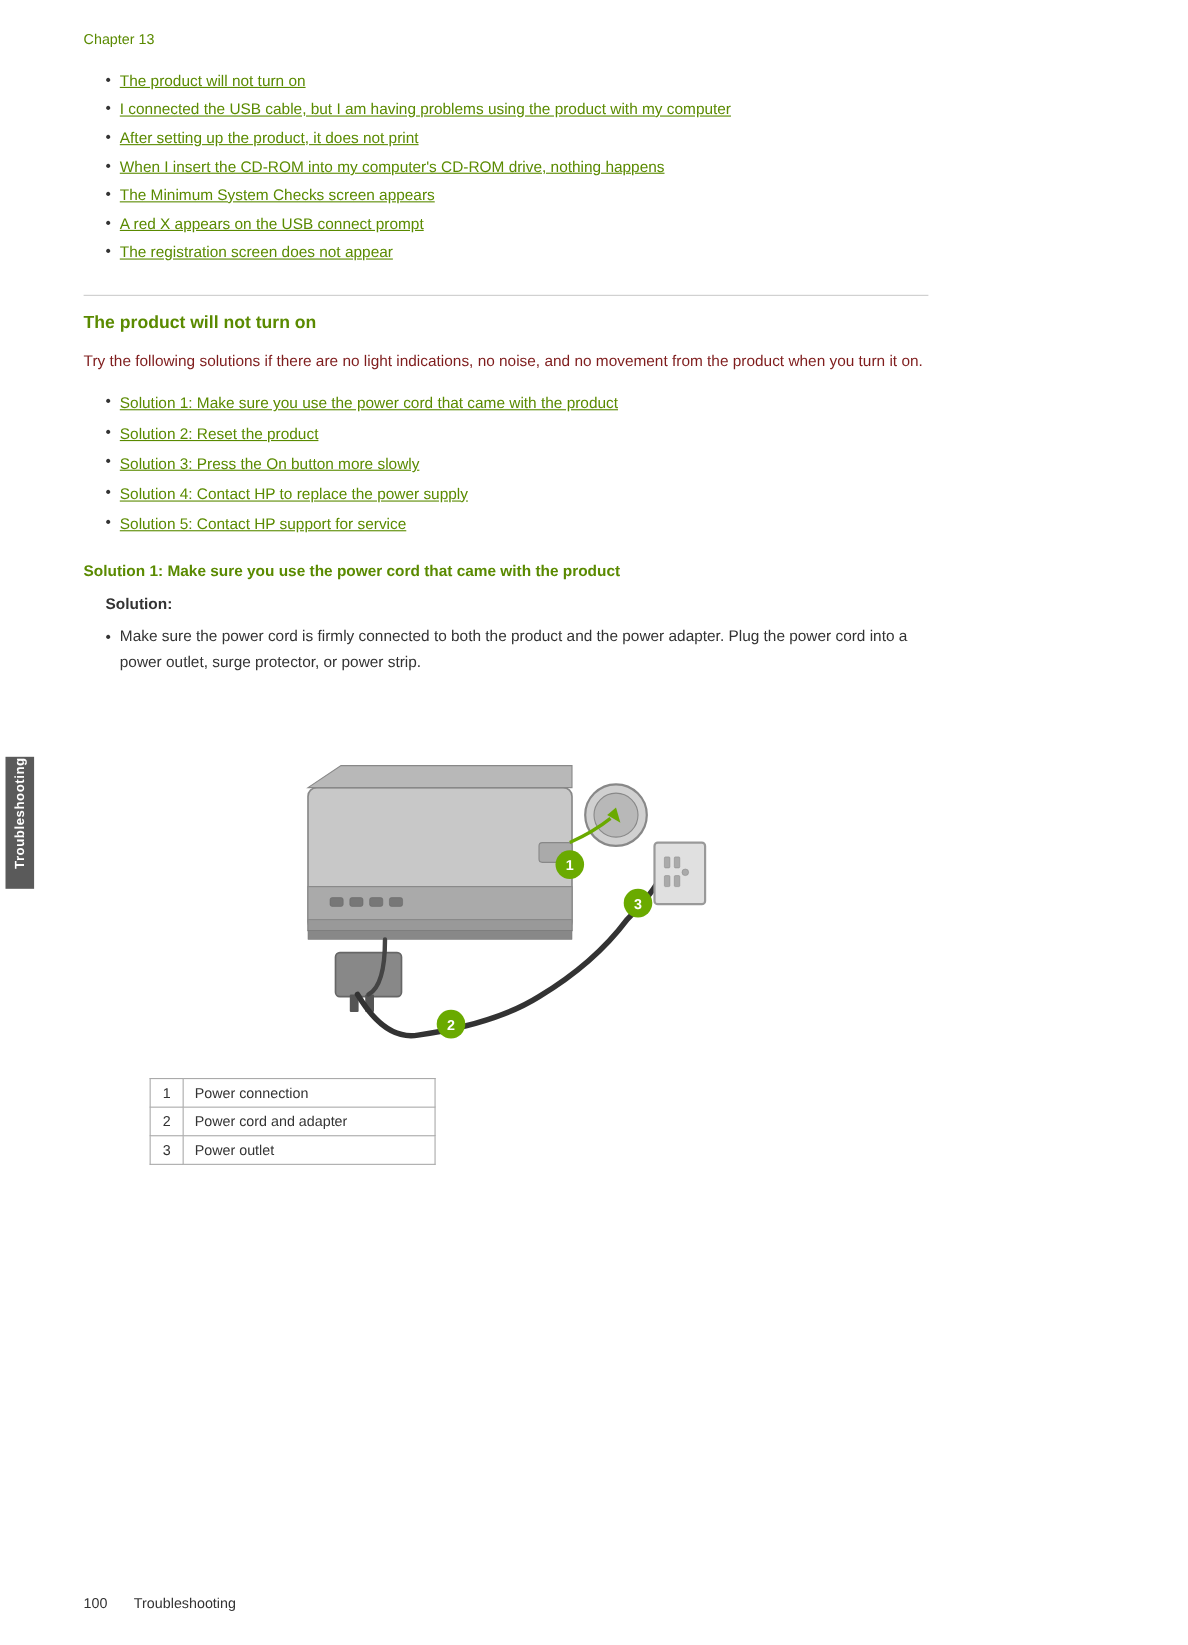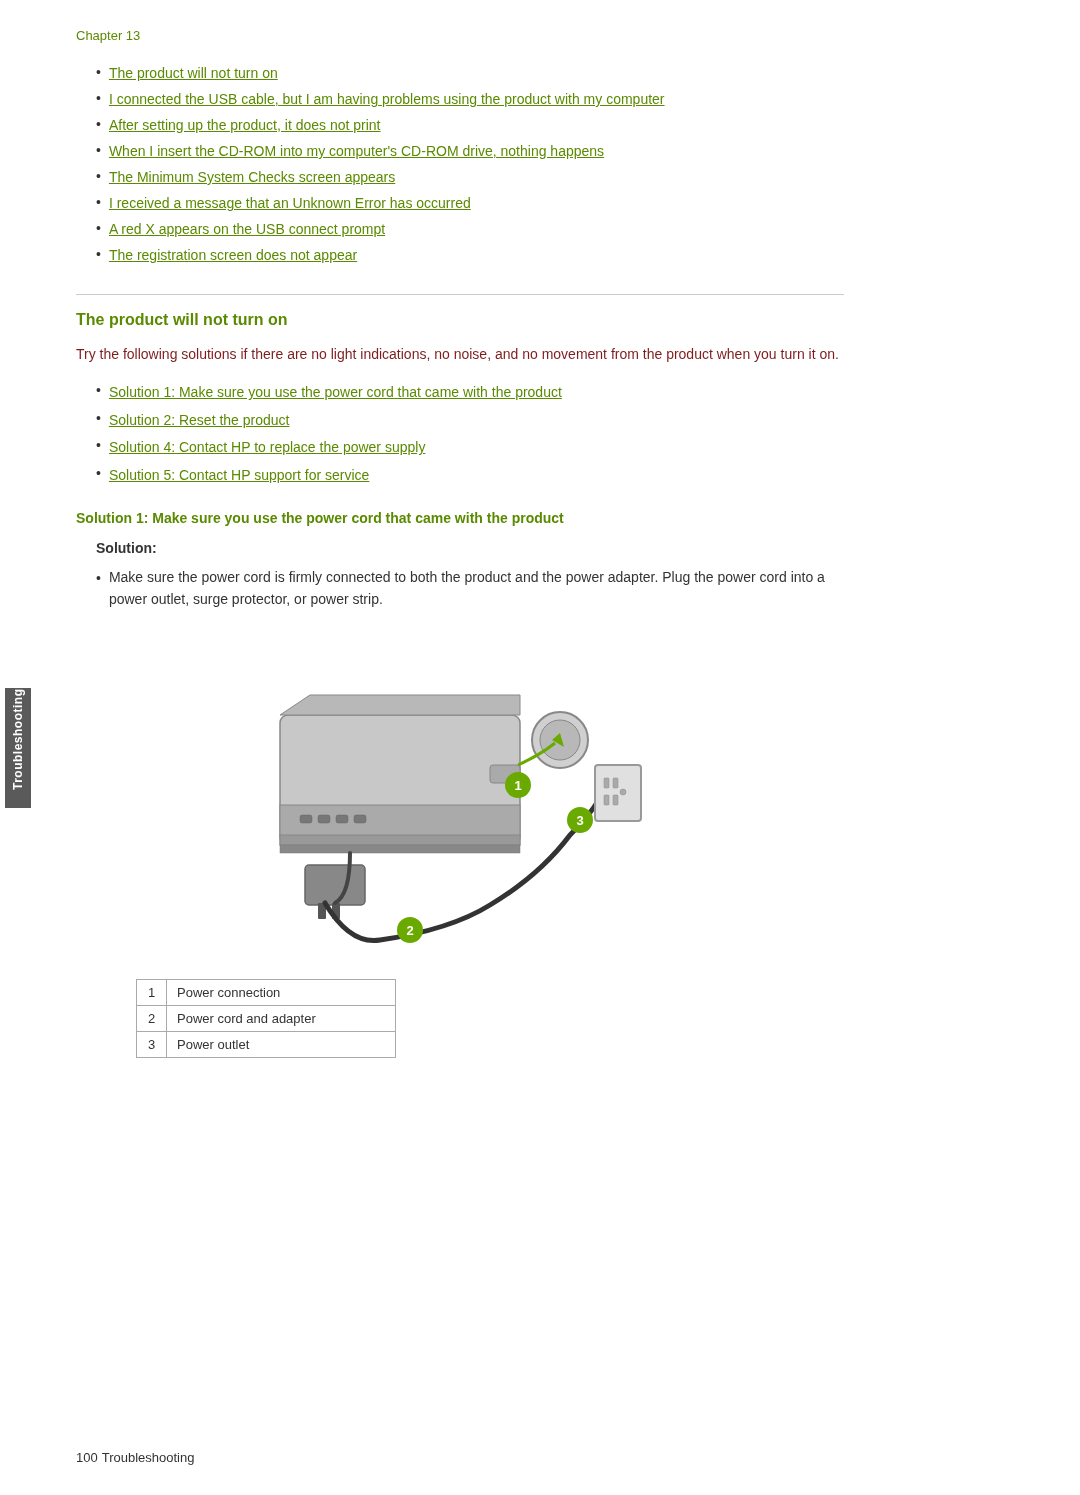--- a/index.html
+++ b/index.html
@@ -189,21 +189,21 @@
       text-align: center;
     }
 
     
     .page-footer {
       position: absolute;
       bottom: 30px;
       left: 40px;
       display: flex;
       align-items: center;
-      gap: 4px;
+      gap: 24px;
     }
     .page-number {
       font-size: 13px;
       color: #333;
     }
     .footer-label {
       font-size: 13px;
       color: #333;
     }
   </style>
@@ -230,40 +230,40 @@
       <li>
         <a href="#">After setting up the product, it does not print</a>
       </li>
       <li>
         <a href="#">When I insert the CD-ROM into my computer's CD-ROM drive, nothing happens</a>
       </li>
       <li>
         <a href="#">The Minimum System Checks screen appears</a>
       </li>
       <li>
-        <a href="#">I received a message that an Unknown Error has occurred</a>
-      </li>
-      <li>
         <a href="#">A red X appears on the USB connect prompt</a>
       </li>
       <li>
         <a href="#">The registration screen does not appear</a>
       </li>
     </ul>
 
     <div class="section-heading">The product will not turn on</div>
 
     <p class="section-intro">Try the following solutions if there are no light indications, no noise, and no movement from the product when you turn it on.</p>
 
     <ul class="solutions-list">
       <li>
         <a href="#">Solution 1: Make sure you use the power cord that came with the product</a>
       </li>
       <li>
         <a href="#">Solution 2: Reset the product</a>
+      </li>
+      <li>
+        <a href="#">Solution 3: Press the On button more slowly</a>
       </li>
       <li>
         <a href="#">Solution 4: Contact HP to replace the power supply</a>
       </li>
       <li>
         <a href="#">Solution 5: Contact HP support for service</a>
       </li>
     </ul>
 
     <div class="sub-section-heading">Solution 1: Make sure you use the power cord that came with the product</div>

